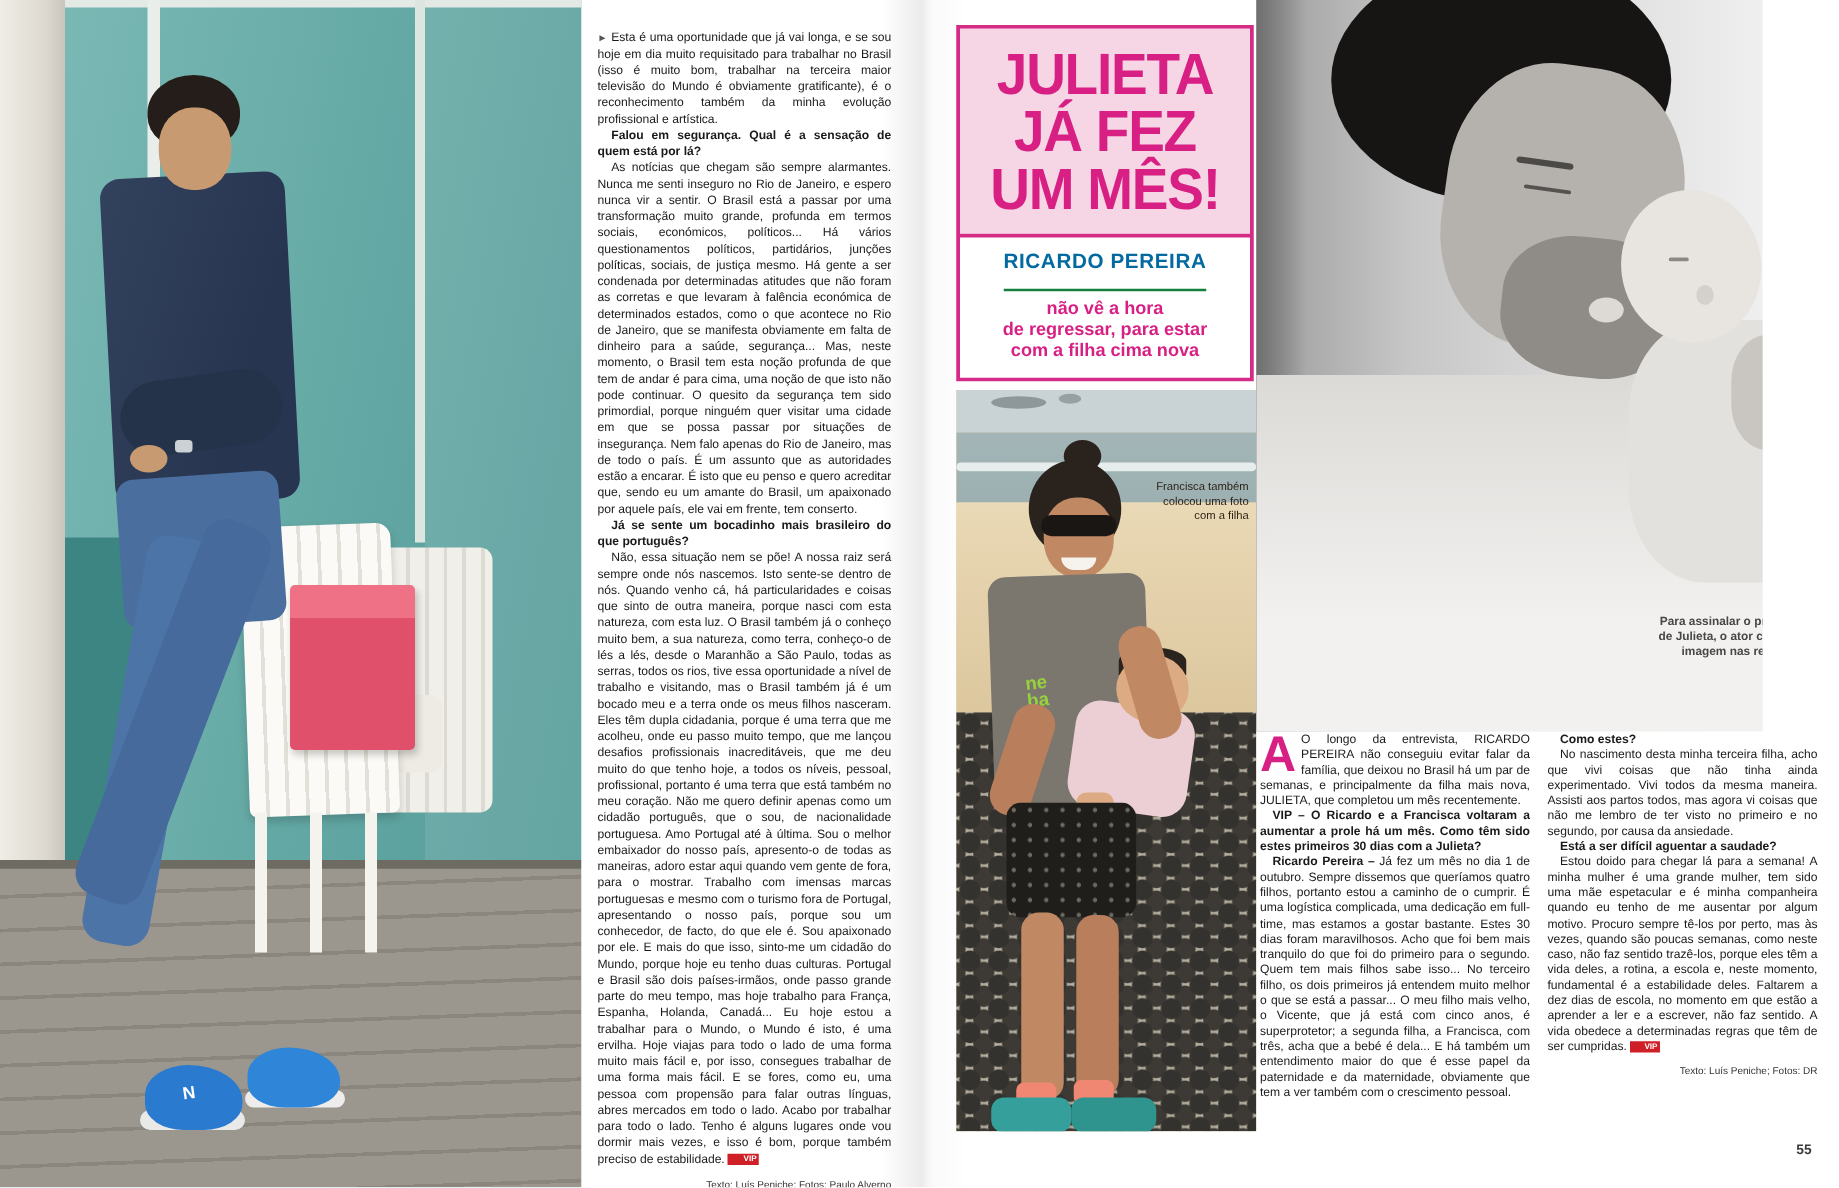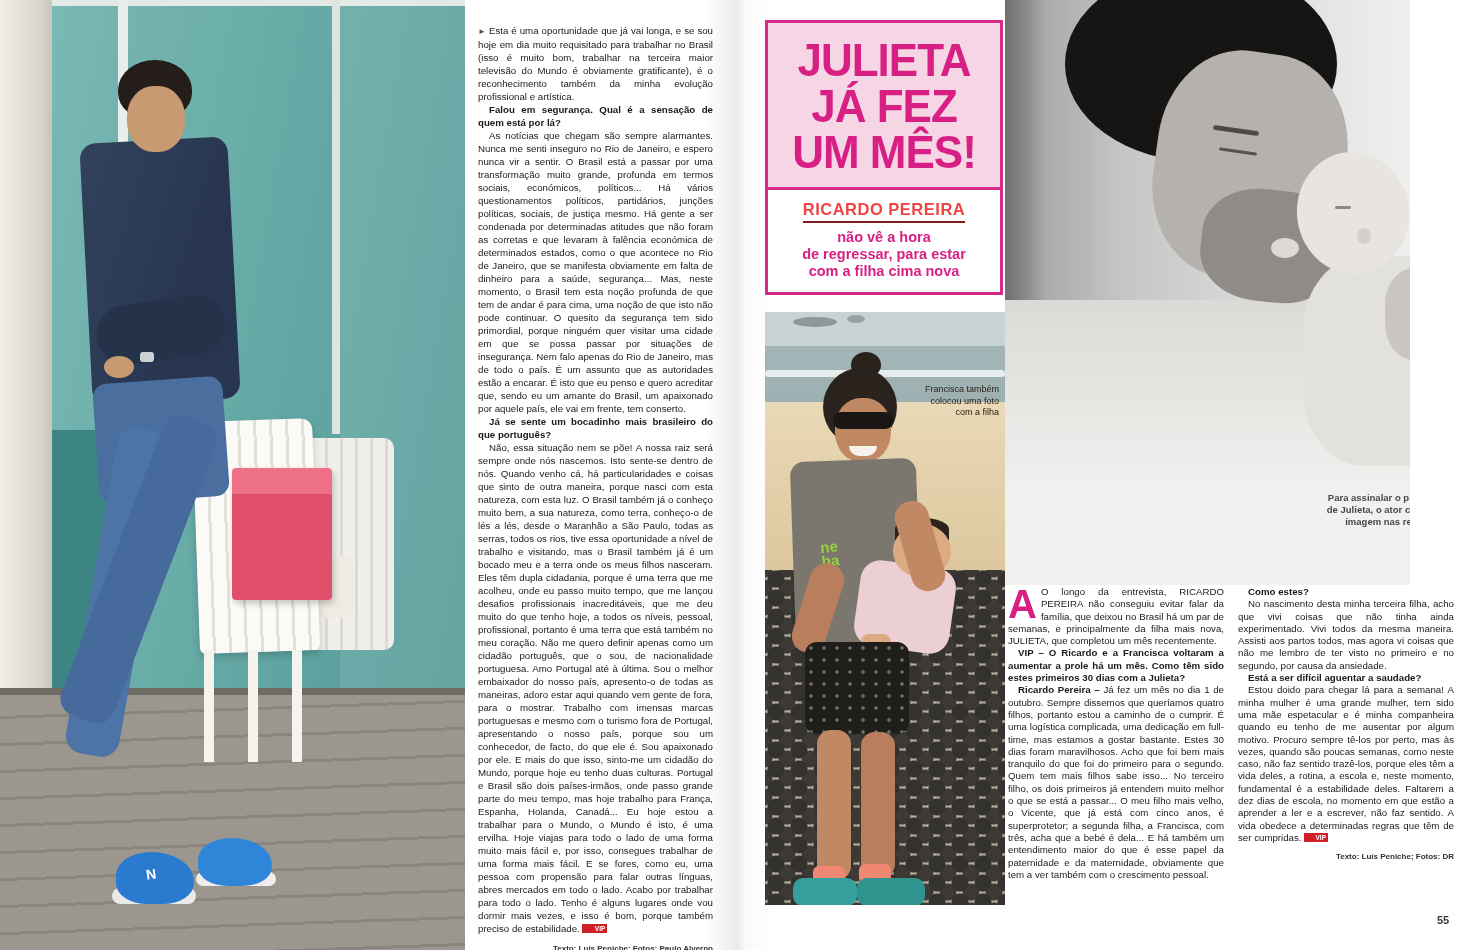--- a/index.html
+++ b/index.html
@@ -45,34 +45,34 @@
     font-weight:bold;font-size:13px;line-height:17px;}
 
   
   #left-article{left:478px;top:24px;width:235px;color:#1a1a1a;font-size:9.7px;line-height:13px;text-align:justify;}
   #left-article p{margin:0;}
   #left-article p.ind{text-indent:11px;}
   #left-article p.q{font-weight:bold;text-indent:11px;}
   .marker{color:#555;font-size:8px;margin-right:3px;}
   .vip-chip{display:inline-block;background:#cf2027;color:#fff;font-size:6.5px;font-weight:bold;
     padding:0 2px;line-height:9px;vertical-align:1px;margin-left:2px;}
-  .credits{font-size:8px;font-weight:bold;color:#333;text-align:right;margin-top:7px;}
+  .credits{font-size:8px;font-weight:normal;color:#333;text-align:right;margin-top:7px;}
 
   
   #fold{left:705px;top:0;width:70px;height:950px;
     background:linear-gradient(90deg,rgba(0,0,0,0) 0%,rgba(0,0,0,0.08) 46%,rgba(0,0,0,0.02) 58%,rgba(0,0,0,0) 100%);}
 
   
   #headline-block{left:765px;top:20px;width:238px;border:3px solid #d62a87;background:#fff;box-sizing:border-box;}
   #hl-top{background:#f6d6e4;padding:14px 14px 12px;text-align:center;}
   #hl-top .hl-line{display:block;color:#d81f84;font-weight:800;font-size:44px;line-height:46px;
     letter-spacing:-1px;transform:scaleY(1.06);}
   #hl-box{border-top:3px solid #d62a87;background:#fff;padding:10px 4px 12px;text-align:center;}
-  #kicker-name{display:inline-block;color:#ef4444;font-weight:800;font-size:16.5px;
-    border-bottom:2px solid #7f1d1d;padding-bottom:2px;margin-bottom:6px;letter-spacing:0.5px;}
+  #kicker-name{display:inline-block;color:#0369a1;font-weight:800;font-size:16.5px;
+    border-bottom:2px solid #15803d;padding-bottom:12px;margin-bottom:6px;letter-spacing:0.5px;}
   .kicker-sub{color:#d81f84;font-weight:800;font-size:14.5px;line-height:17px;}
 
   
   #photo-beach{left:765px;top:312px;width:240px;height:593px;overflow:hidden;background:#e7d5ae;}
   .bp-sky{left:0;top:0;width:240px;height:34px;background:#c9d3d5;}
   .bp-isl1{left:28px;top:5px;width:44px;height:10px;background:#8e9799;border-radius:50%;}
   .bp-isl2{left:82px;top:3px;width:18px;height:8px;background:#97a0a2;border-radius:50%;}
   .bp-sea{left:0;top:34px;width:240px;height:56px;background:linear-gradient(180deg,#a3b5b7,#9cb0b2);}
   .bp-wave{left:0;top:58px;width:240px;height:7px;background:rgba(255,255,255,0.75);border-radius:4px;}
   .bp-sand{left:0;top:90px;width:240px;height:168px;background:linear-gradient(180deg,#ead9b6,#dcc79e);}

